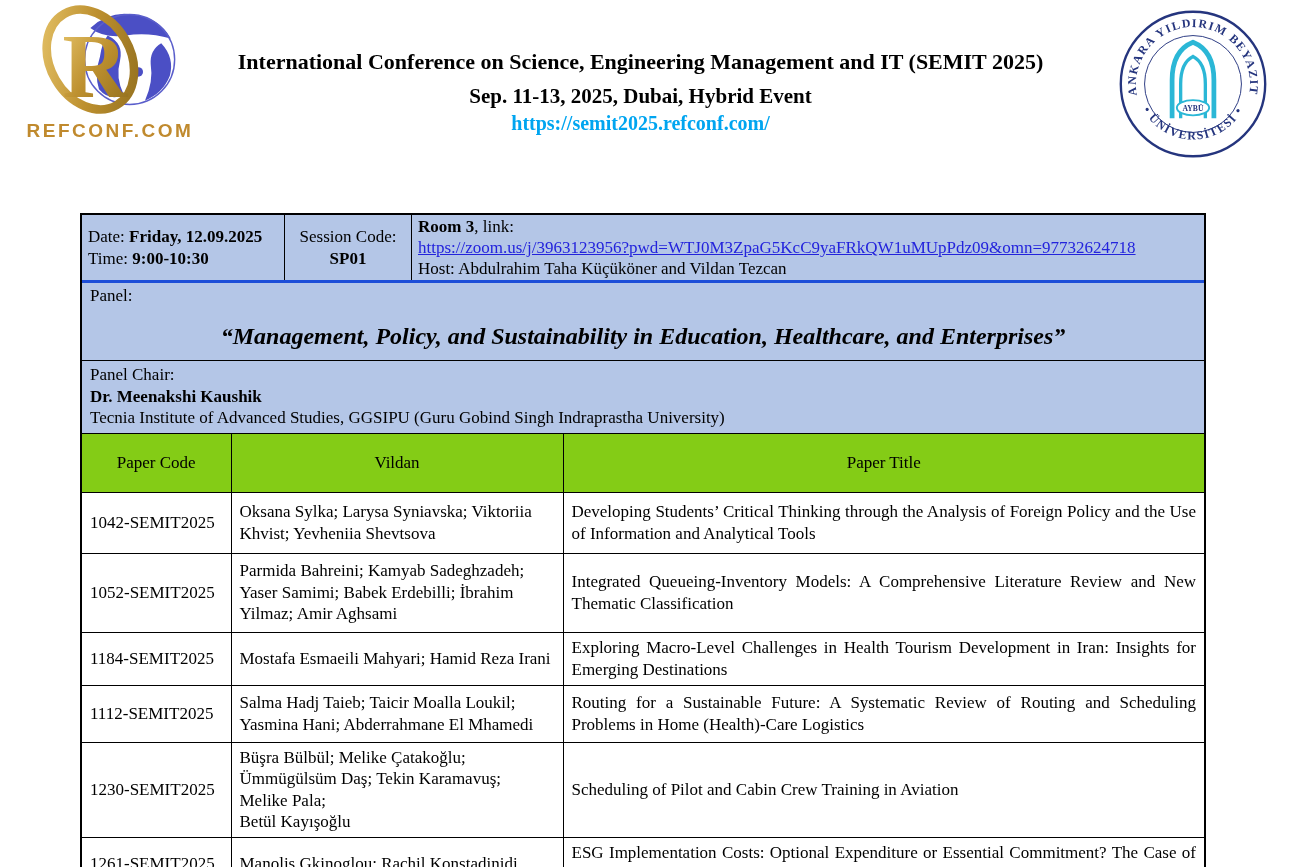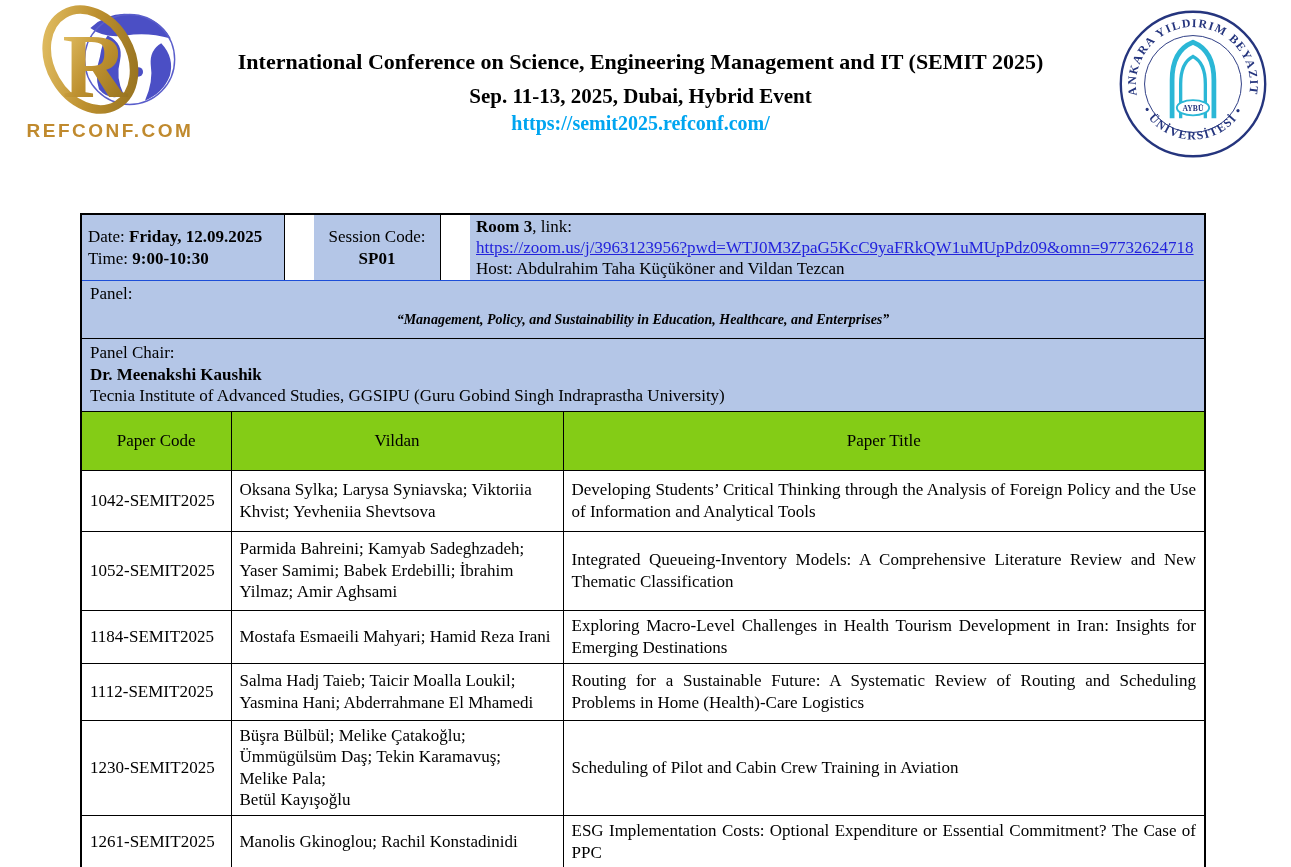--- a/index.html
+++ b/index.html
@@ -33,30 +33,30 @@
 
   
   .doc-table {
     position: absolute; left: 80px; top: 213px; width: 1126px;
     border: 2px solid #000;
     font-size: 17px;
     background: #ffffff;
   }
   .blue { background: #b4c6e7; }
 
-  .row-session { display: flex; border-bottom: 1px solid #1d4ed8; min-height: 63px; gap: 29px; }
+  .row-session { display: flex; border-bottom: 3px solid #1d4ed8; min-height: 63px; }
   .cell-datetime { width: 203px; border-right: 1px solid #000; display: flex; flex-direction: column;
                    justify-content: center; padding: 2px 4px 2px 6px; line-height: 22px; }
   .cell-code { width: 127px; border-right: 1px solid #000; display: flex; flex-direction: column;
                justify-content: center; text-align: center; line-height: 22px; }
   .cell-room { flex: 1; padding: 1px 6px; line-height: 21px; }
   .zoom-link { color: #2323dc; text-decoration: underline; cursor: pointer; display: inline-block; }
 
   .row-title { border-bottom: 1px solid #000; min-height: 56px; padding: 3px 8px 10px 8px; }
-  .session-title { text-align: center; font-weight: bold; font-style: italic; font-size: 14px; margin-top: 8px; }
+  .session-title { text-align: center; font-weight: bold; font-style: italic; font-size: 24px; margin-top: 17px; }
 
   .row-panel { border-bottom: 1px solid #000; min-height: 64px; padding: 3px 8px 4px 8px; line-height: 21.5px; }
   .panel-name { font-weight: bold; display: block; }
 
   table.papers { width: 100%; border-collapse: collapse; font-size: 17px; }
   table.papers th, table.papers td { border: 1px solid #000; }
   table.papers th:first-child, table.papers td:first-child { border-left: none; }
   table.papers th:last-child,  table.papers td:last-child  { border-right: none; }
   table.papers thead th { border-top: none; }
   table.papers tbody tr:last-child td { border-bottom: none; }

